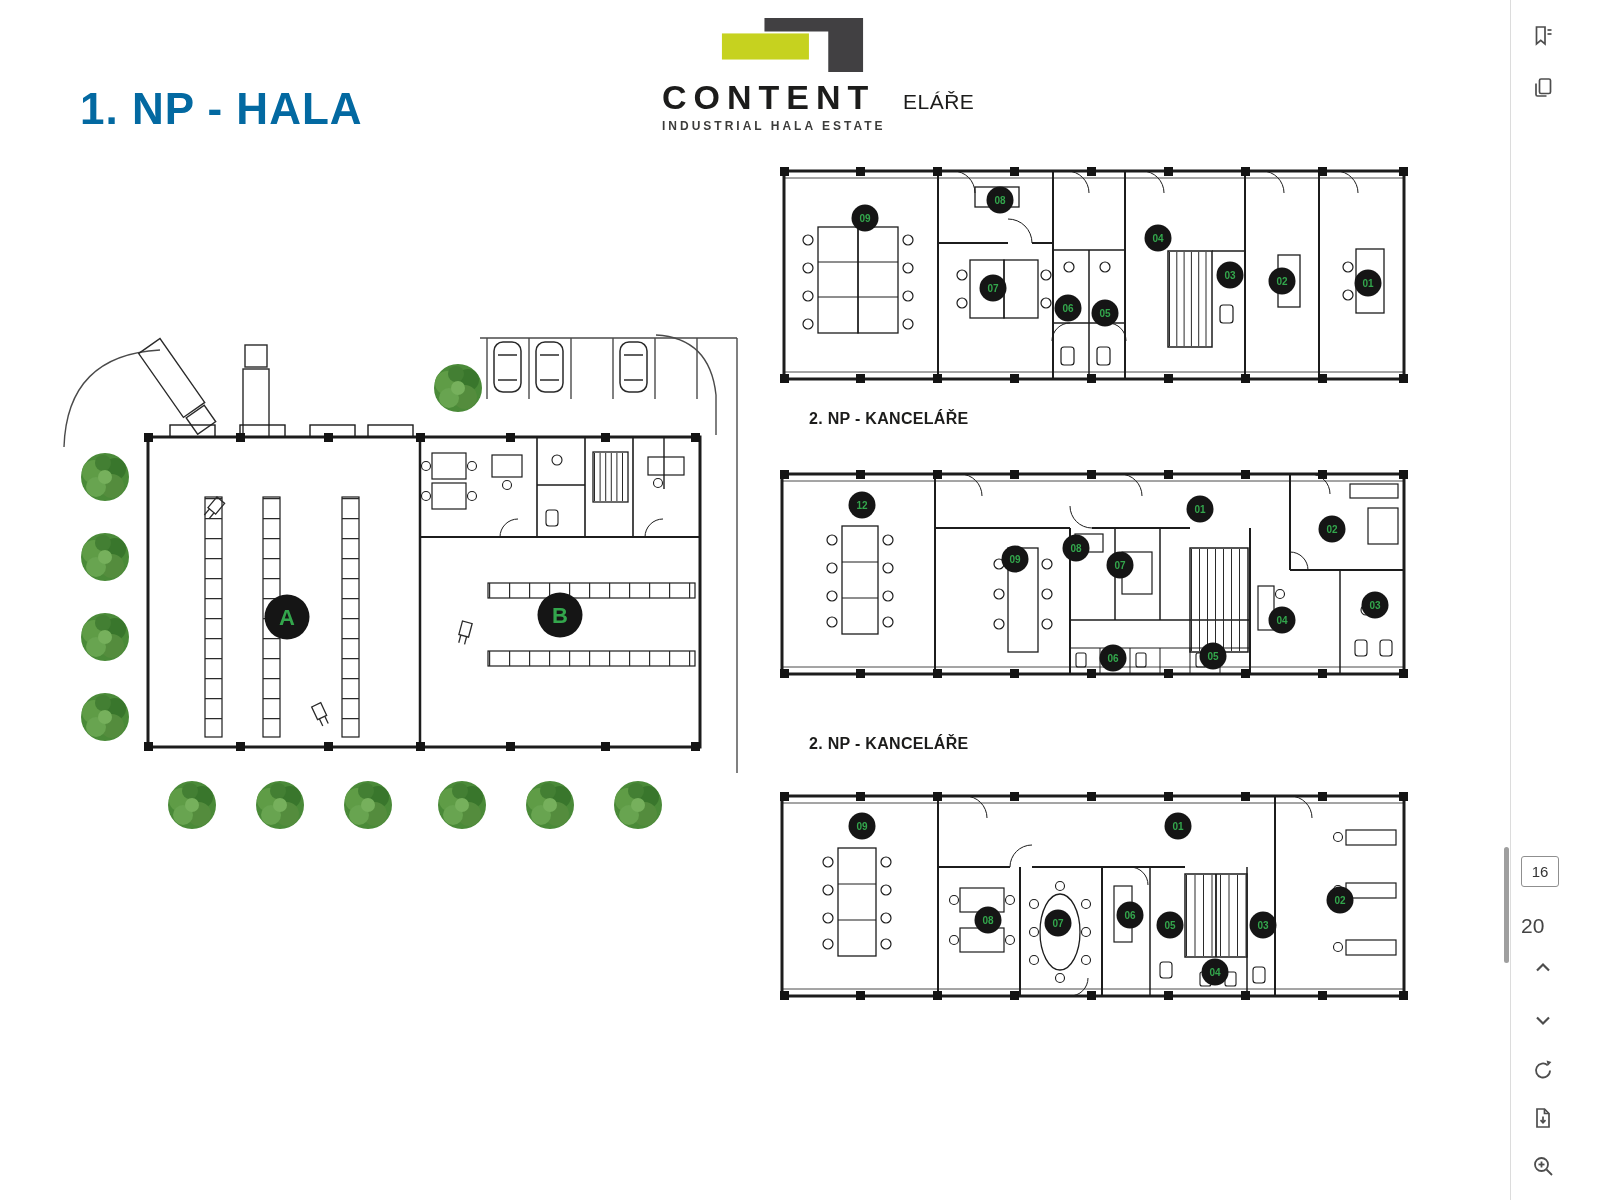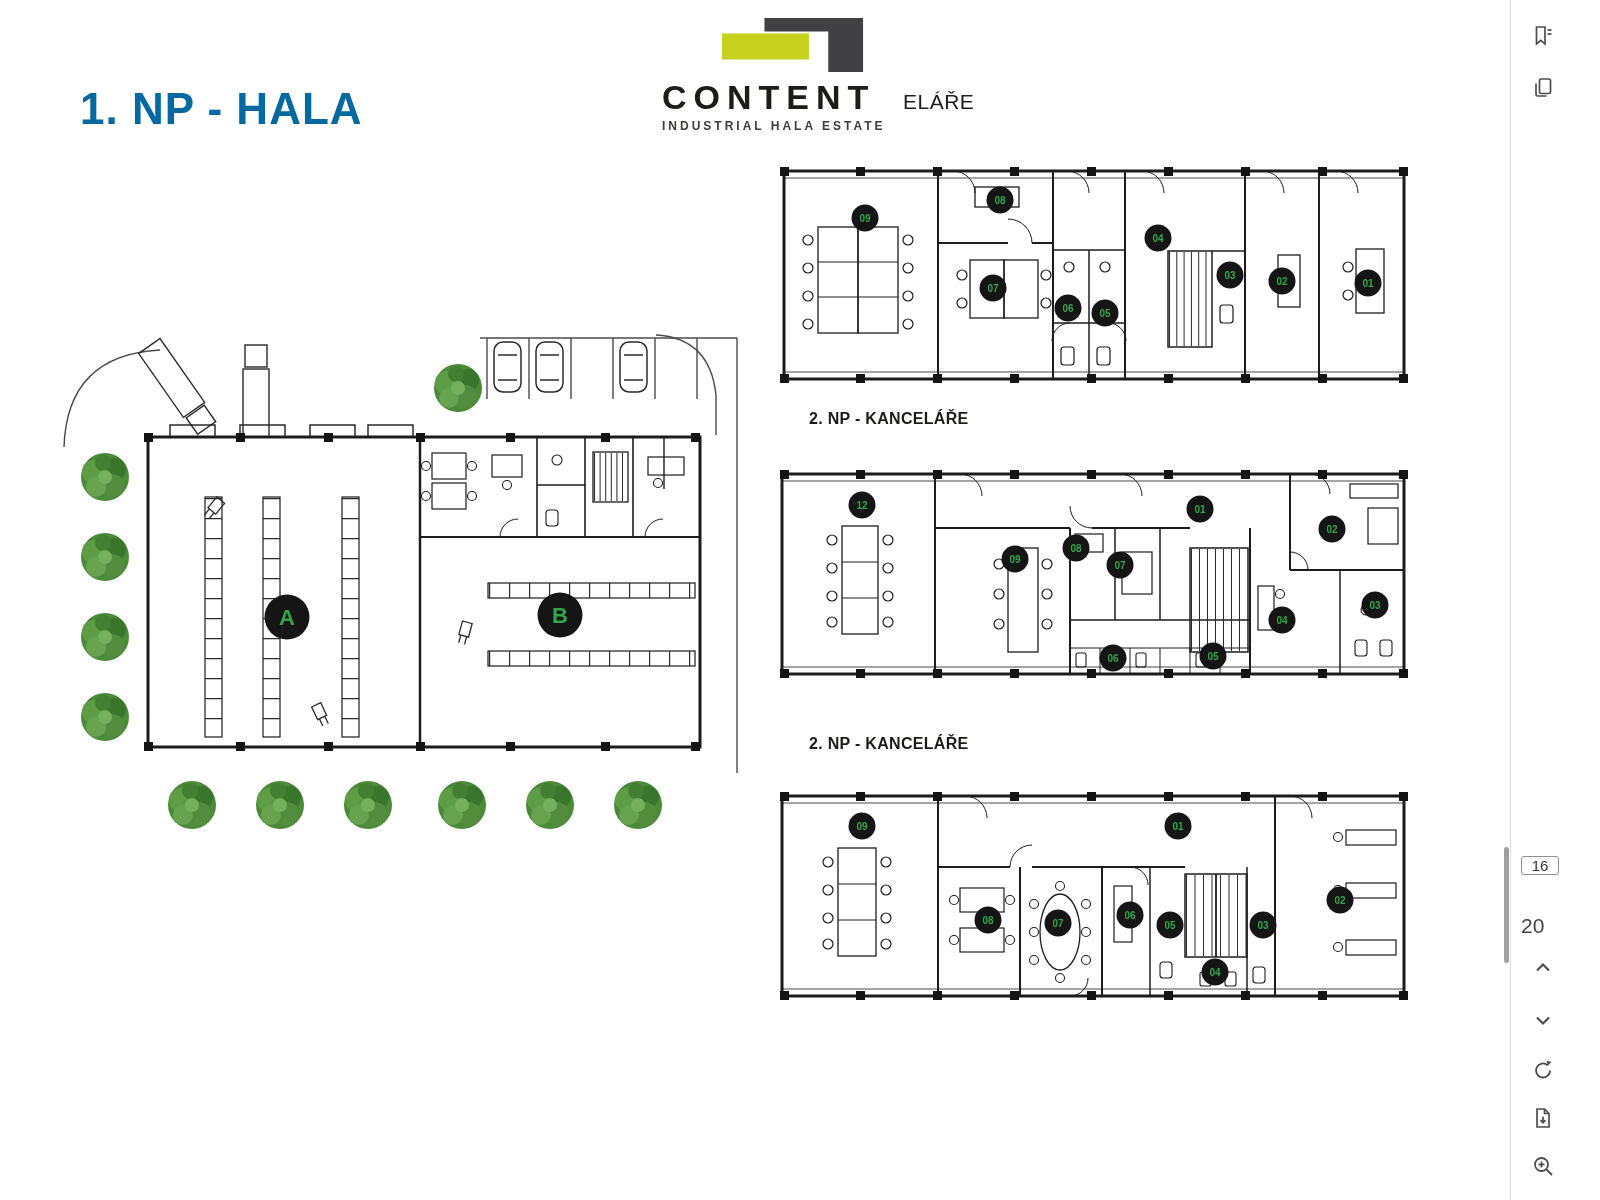--- a/index.html
+++ b/index.html
@@ -36,21 +36,21 @@
   .badge-lg { width:45px; height:45px; font-size:22px; }
 
   .scroll-divider { position:absolute; left:1510px; top:0; width:1px; height:1200px; background:#dcdcdc; }
   .scroll-thumb { position:absolute; left:1504px; top:847px; width:5px; height:116px;
                   background:#9f9f9f; border-radius:3px; }
 
   .toolbar { position:absolute; left:1511px; top:0; width:89px; height:1200px; background:#fff; }
   .tb-btn { position:absolute; left:18px; width:28px; height:28px; background:transparent;
             border:none; cursor:pointer; padding:2px; }
   .tb-btn svg { width:24px; height:24px; display:block; }
-  .page-box { position:absolute; left:10px; top:856px; width:38px; height:19px; }
+  .page-box { position:absolute; left:10px; top:856px; width:38px; height:31px; }
   .page-box input { width:100%; height:100%; border:1px solid #8f8f8f; border-radius:3px;
                     text-align:center; font-size:15px; color:#333;
                     font-family:"Liberation Sans", sans-serif; background:#fff; }
   .total-pages { position:absolute; left:10px; top:914px; width:38px; text-align:left;
                  font-size:21px; color:#444; }
 
   .walls { stroke:#1c1c1c; fill:none; }
 </style>
 </head>
 <body>

